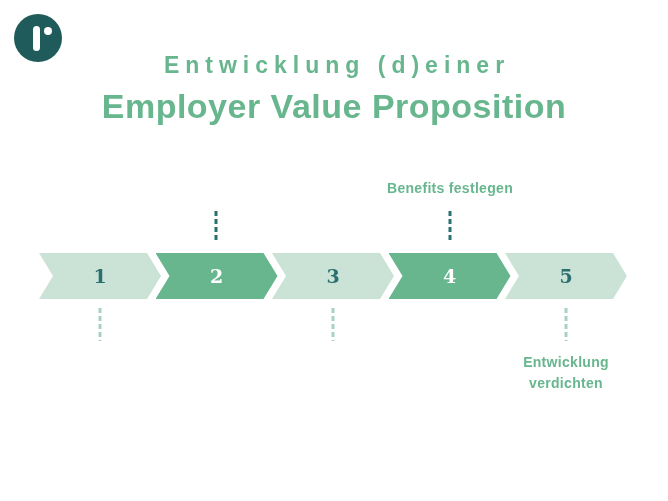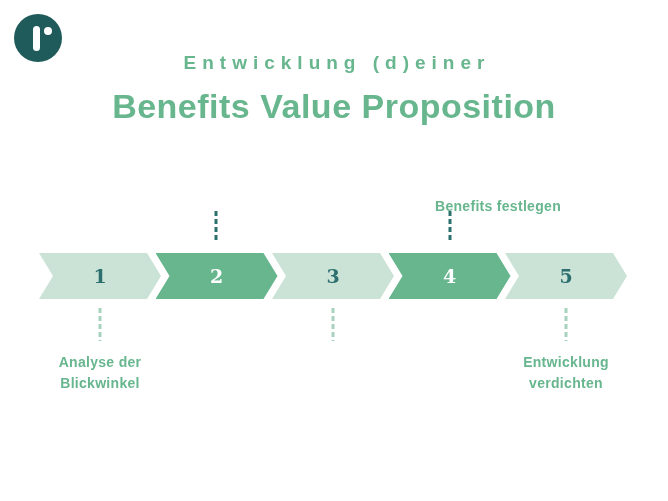--- a/index.html
+++ b/index.html
@@ -29,21 +29,21 @@
   .logo .dot {
     position: absolute; left: 30px; top: 13px;
     width: 8px; height: 8px; border-radius: 50%;
     background: #ffffff;
   }
 
   
   .subtitle {
     position: absolute; left: 0; top: 52px; width: 668px;
     text-align: center;
-    font-size: 19px; font-weight: 700;
+    font-size: 23px; font-weight: 700;
     letter-spacing: 6px; text-indent: 6px;
     color: var(--green-mid, #66b58d);
   }
   .title {
     position: absolute; left: 0; top: 87px; width: 668px;
     text-align: center;
     font-size: 34px; font-weight: 700;
     letter-spacing: 0.5px;
     color: var(--green-mid, #66b58d);
   }
@@ -100,23 +100,23 @@
 <body>
 
 <div class="canvas">
 
   <div class="logo">
     <div class="stem"></div>
     <div class="dot"></div>
   </div>
 
   <div class="subtitle">Entwicklung (d)einer</div>
-  <div class="title">Benefits Value Proposition</div>
+  <div class="title">Employer Value Proposition</div>
 
-  <div class="step-label" style="left:450px; top:196px;margin-left:48px;">Benefits festlegen</div>
+  <div class="step-label" style="left:450px; top:178px;">Benefits festlegen</div>
 
   <div class="connector connector--top" style="left:216px;"></div>
   <div class="connector connector--top" style="left:450px;"></div>
 
   <div class="arrow-row">
     <div class="arrow arrow--light">
       <span class="num">1</span>
     </div>
     <div class="arrow arrow--dark">
       <span class="num">2</span>
@@ -129,18 +129,16 @@
     </div>
     <div class="arrow arrow--light">
       <span class="num">5</span>
     </div>
   </div>
 
   <div class="connector connector--bottom" style="left:100px;"></div>
   <div class="connector connector--bottom" style="left:333px;"></div>
   <div class="connector connector--bottom" style="left:566px;"></div>
 
-  <div class="step-label" style="left:100px; top:352px;">Analyse der
-Blickwinkel</div>
   <div class="step-label" style="left:566px; top:352px;">Entwicklung
 verdichten</div>
 
 </div>
 
 </body></html>

